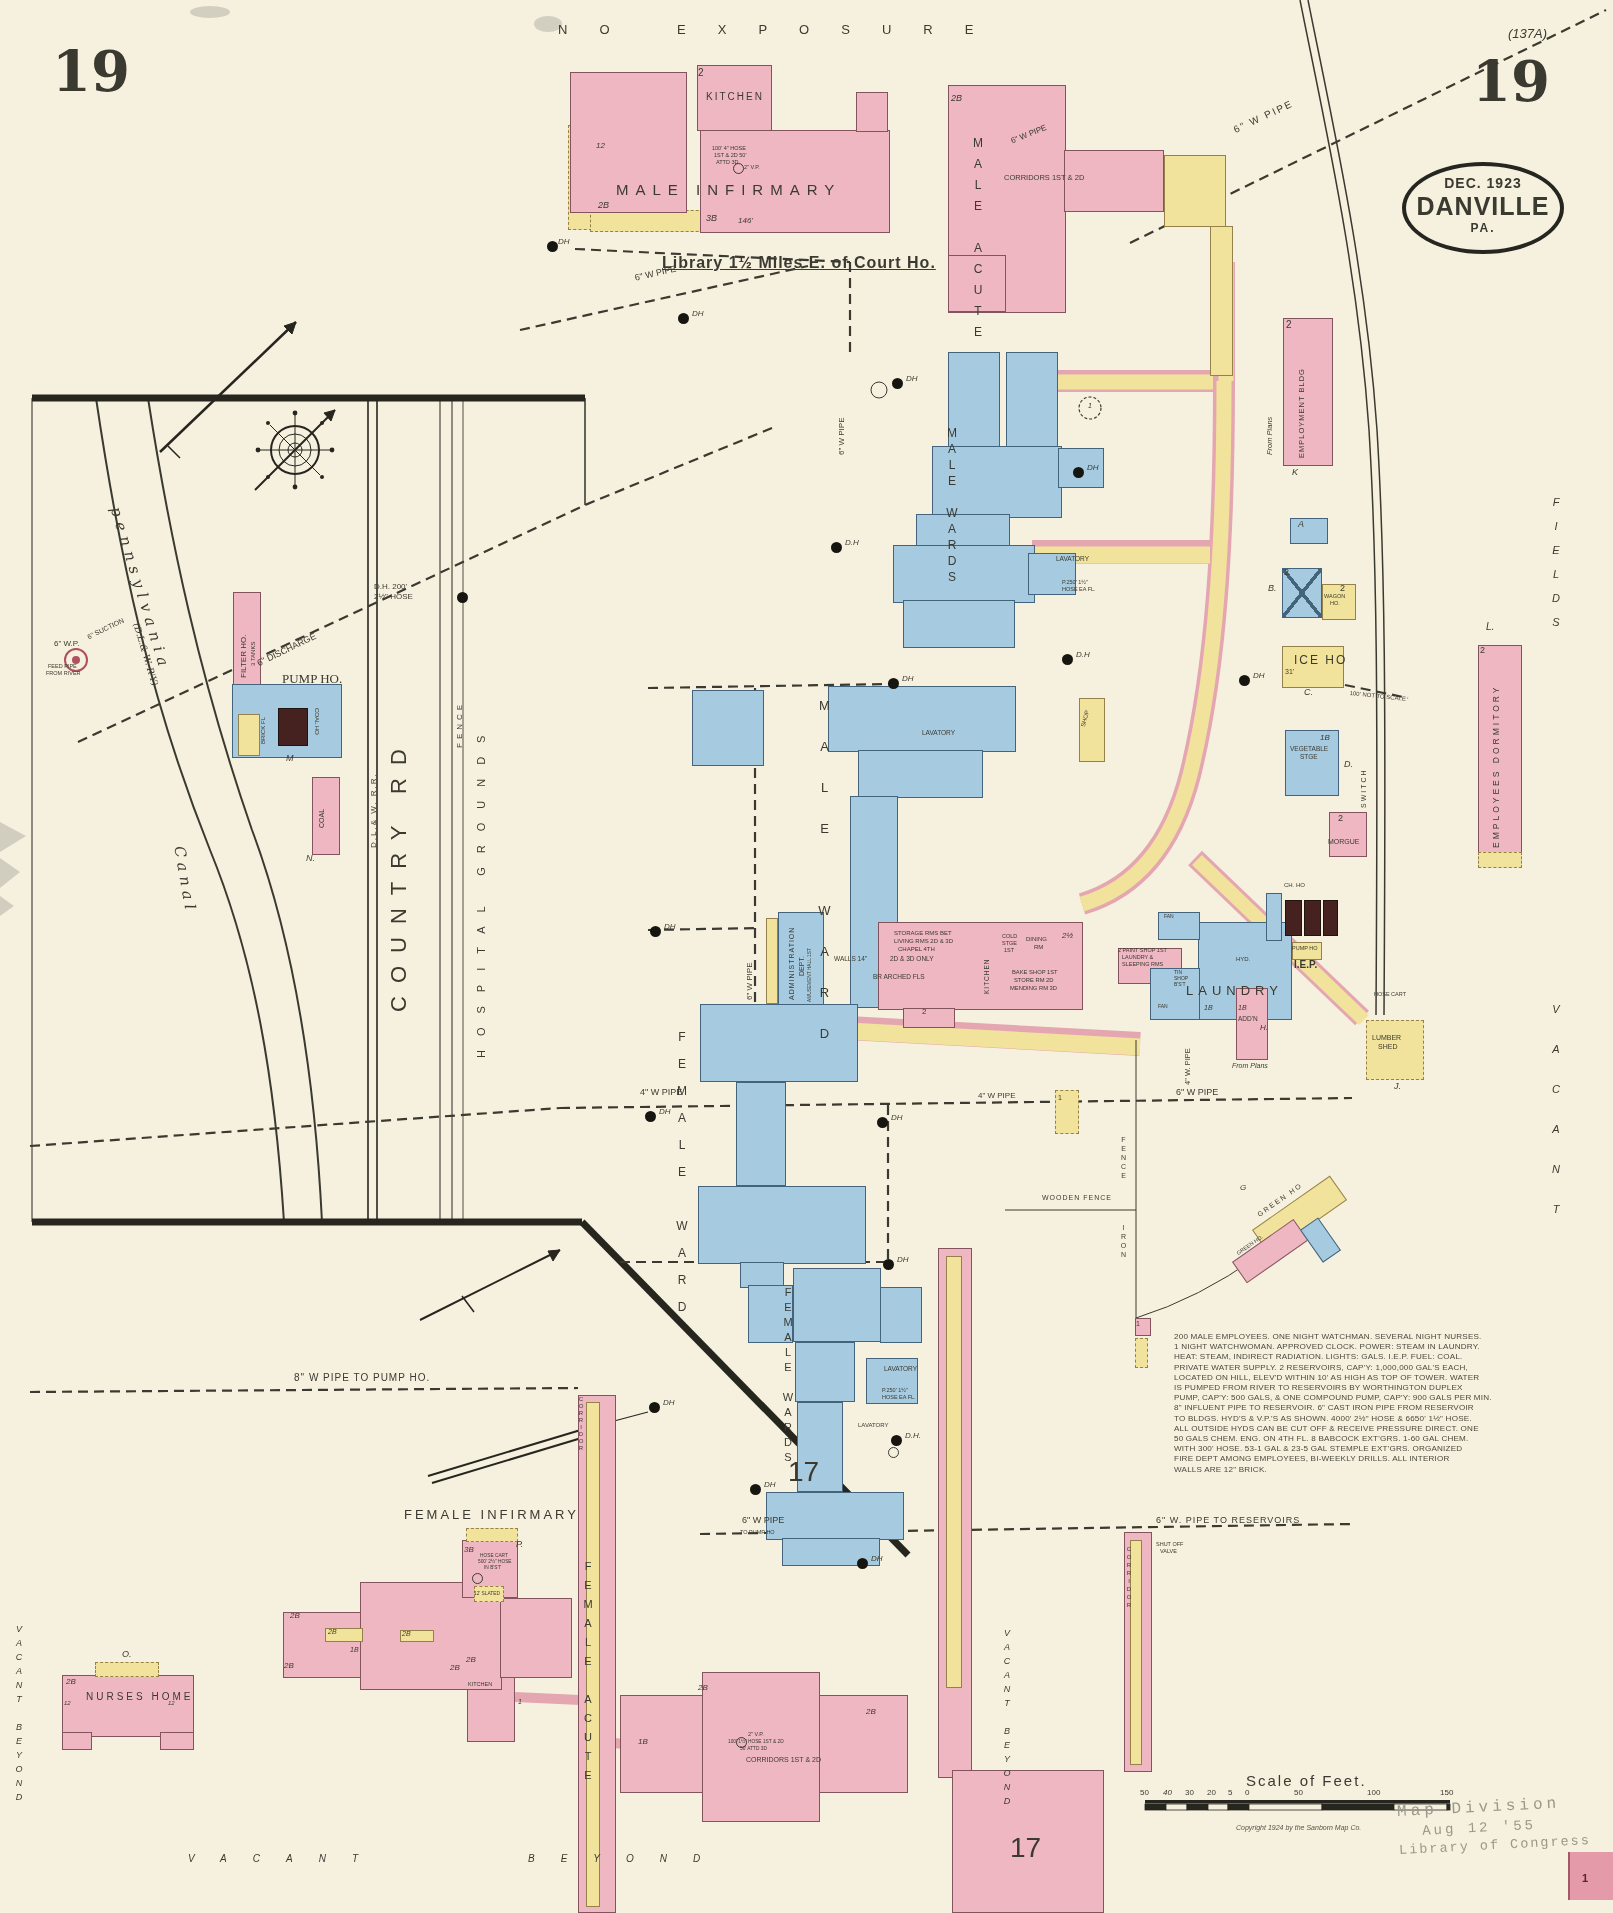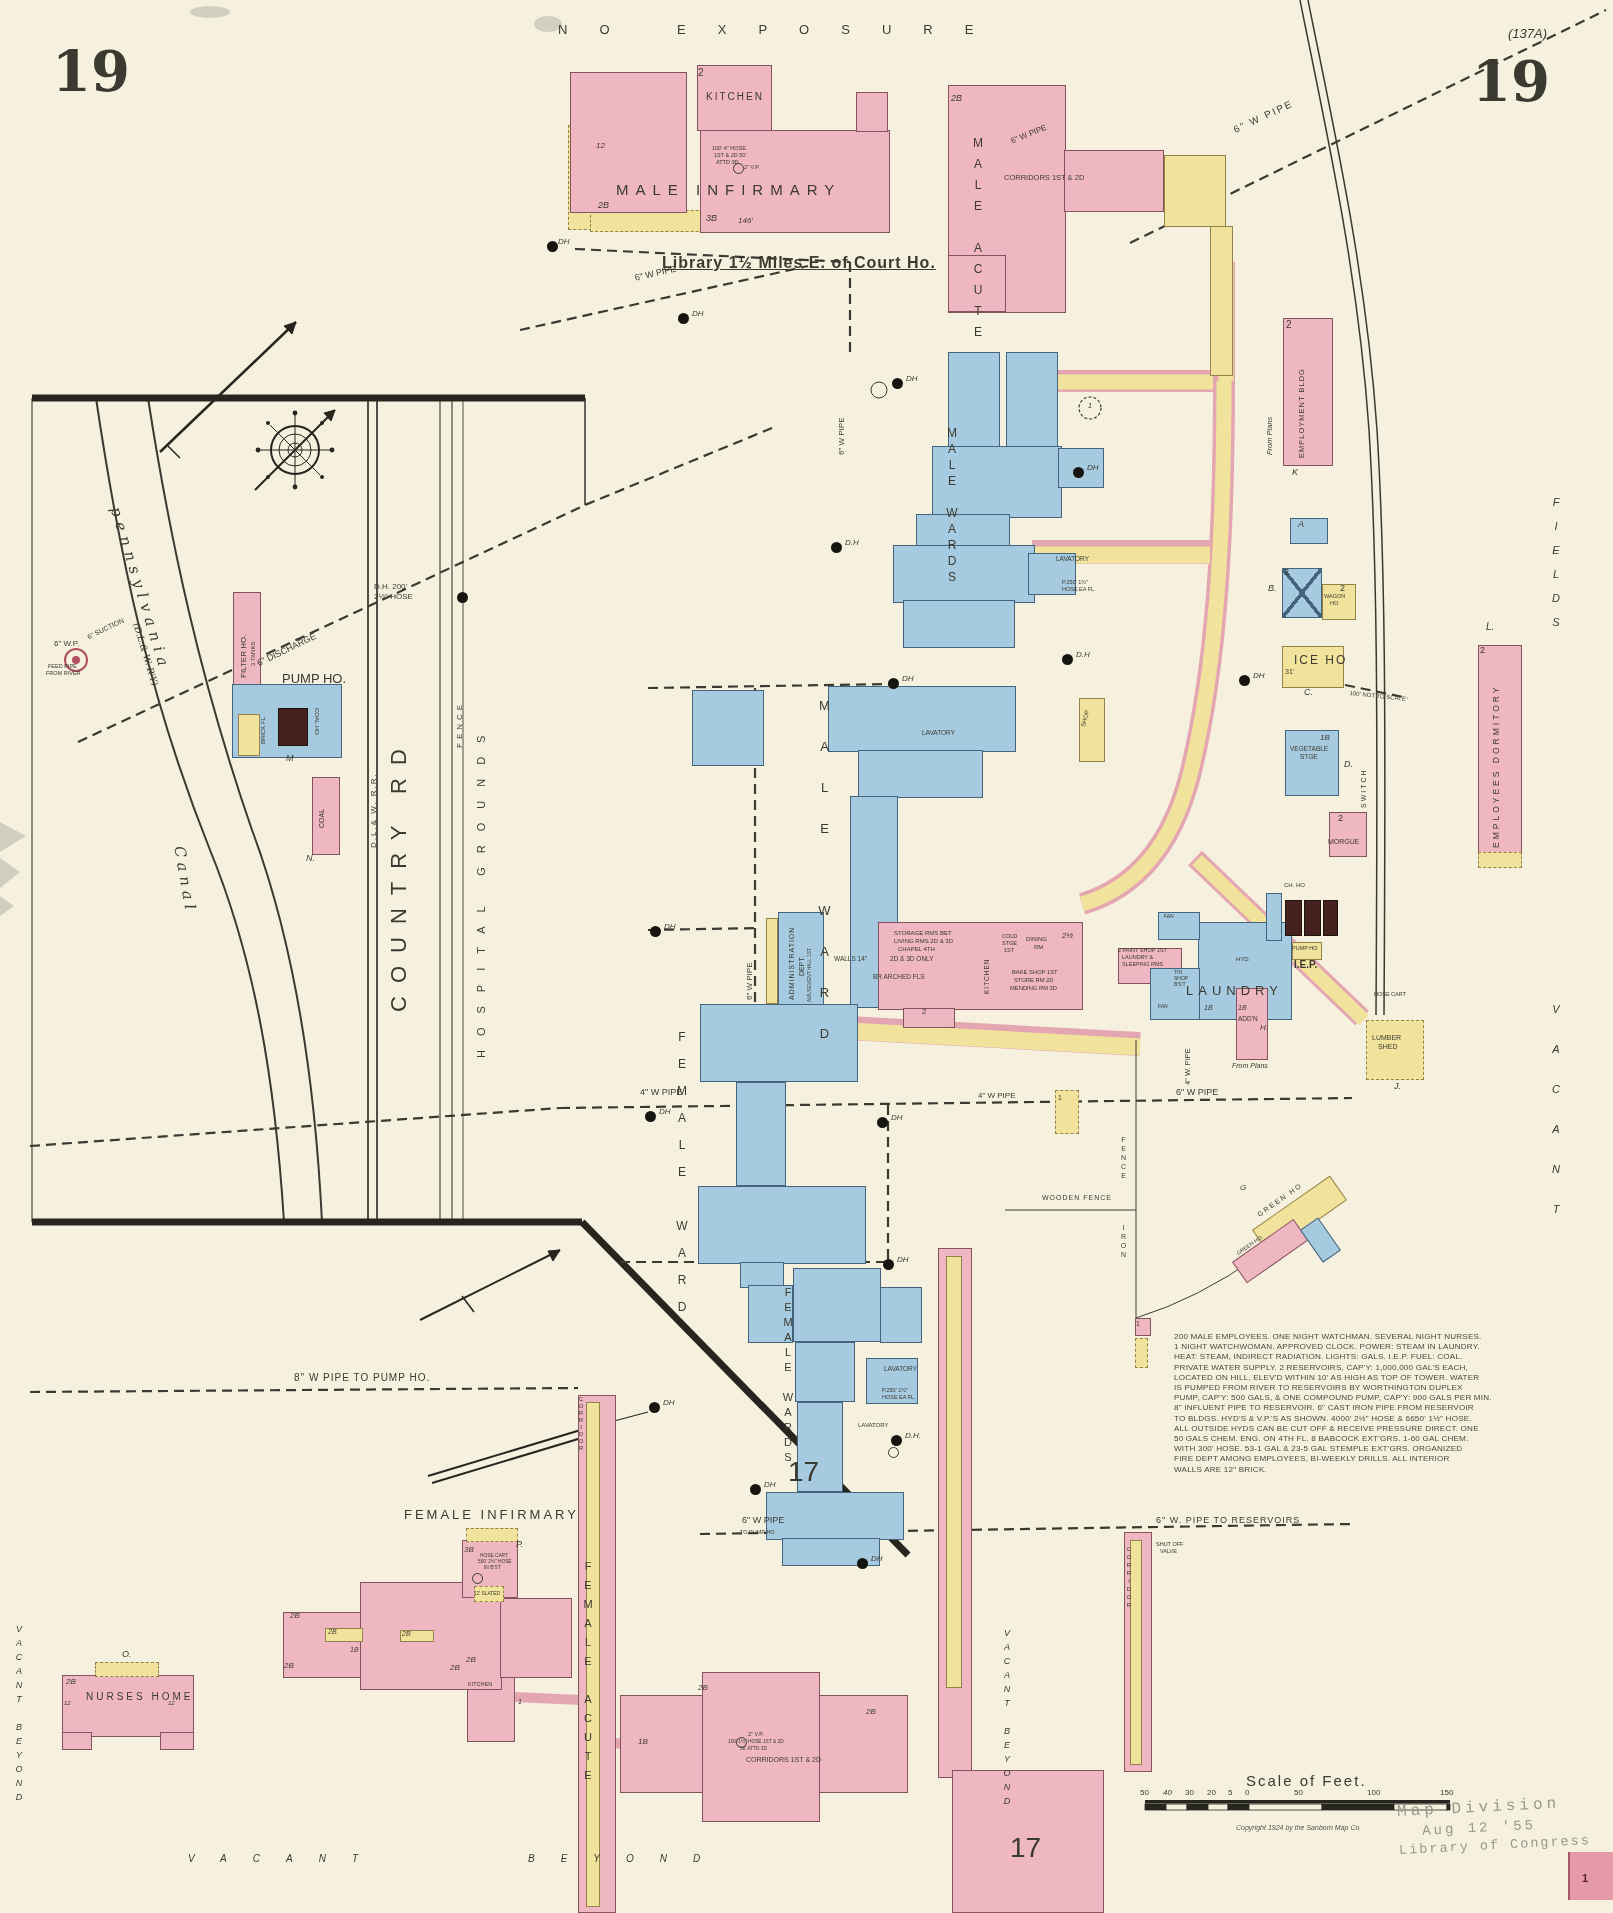--- a/index.html
+++ b/index.html
@@ -290,20 +290,25 @@
       <div class="bld y dash" style="left: 1135px; top: 1338px; width: 13px; height: 30px;"></div>
     </div>
 
   <div id="lbls">
     <div id="corner-left">19</div>
     <div id="corner-right">19</div>
     <div id="plate-ref">(137A)</div>
     <div id="no-exposure">NO EXPOSURE</div>
     <div id="location-note">Library 1½ Miles E. of Court Ho.</div>
 
+    <div id="badge">
+      <div class="d1">DEC. 1923</div>
+      <div class="d2">DANVILLE</div>
+      <div class="d3">PA.</div>
+    </div>
 
     <div id="notes">
         <div>200 MALE EMPLOYEES. ONE NIGHT WATCHMAN. SEVERAL NIGHT NURSES.</div>
         <div>1 NIGHT WATCHWOMAN. APPROVED CLOCK. POWER: STEAM IN LAUNDRY.</div>
         <div>HEAT: STEAM, INDIRECT RADIATION. LIGHTS: GALS. I.E.P. FUEL: COAL.</div>
         <div>PRIVATE WATER SUPPLY. 2 RESERVOIRS, CAP'Y: 1,000,000 GAL'S EACH,</div>
         <div>LOCATED ON HILL, ELEV'D WITHIN 10' AS HIGH AS TOP OF TOWER. WATER</div>
         <div>IS PUMPED FROM RIVER TO RESERVOIRS BY WORTHINGTON DUPLEX</div>
         <div>PUMP, CAP'Y: 500 GALS, &amp; ONE COMPOUND PUMP, CAP'Y: 900 GALS PER MIN.</div>
         <div>8" INFLUENT PIPE TO RESERVOIR. 6" CAST IRON PIPE FROM RESERVOIR</div>
@@ -329,21 +334,21 @@
     </div>
   <div class="lbl i serif" style="left: 122px; top: 505px; font-size: 15px; letter-spacing: 6px; transform: rotate(73deg);">pennsylvania</div>
       <div class="lbl i serif" style="left: 140px; top: 622px; font-size: 9px; transform: rotate(73deg);">(D.L.&amp; W. R'Y)</div>
       <div class="lbl i serif" style="left: 186px; top: 845px; font-size: 15px; letter-spacing: 5px; transform: rotate(80deg);">Canal</div>
       <div class="lbl" style="left: 388px; top: 1012px; font-size: 22px; letter-spacing: 13px; transform: rotate(-90deg);">COUNTRY RD</div>
       <div class="lbl" style="left: 370px; top: 848px; font-size: 8px; letter-spacing: 2px; transform: rotate(-90deg);">D.L.&amp; W. R.R.</div>
       <div class="lbl" style="left: 456px; top: 748px; font-size: 8px; letter-spacing: 4px; transform: rotate(-90deg);">FENCE</div>
       <div class="lbl" style="left: 476px; top: 1058px; font-size: 11px; letter-spacing: 14px; transform: rotate(-90deg);">HOSPITAL GROUNDS</div>
       <div class="lbl" style="left: 240px; top: 678px; font-size: 8px; transform: rotate(-90deg);">FILTER HO.</div>
       <div class="lbl" style="left: 250px; top: 666px; font-size: 6px; transform: rotate(-90deg);">3 TANKS</div>
-      <div class="lbl" style="left: 282px; top: 672px; font-size: 13px;">PUMP HO.</div>
+      <div class="lbl" style="left: 282px; top: 672px; font-size: 13px; font-family: Liberation Serif, serif;">PUMP HO.</div>
       <div class="lbl" style="left: 320px; top: 708px; font-size: 6px; transform: rotate(90deg);">COAL HO</div>
       <div class="lbl" style="left: 260px; top: 744px; font-size: 6px; transform: rotate(-90deg);">BRICK FL</div>
       <div class="lbl i" style="left: 286px; top: 754px; font-size: 9px;">M</div>
       <div class="lbl i" style="left: 306px; top: 854px; font-size: 9px;">N.</div>
       <div class="lbl" style="left: 318px; top: 828px; font-size: 7px; transform: rotate(-90deg);">COAL</div>
       <div class="lbl" style="left: 374px; top: 583px; font-size: 8px;">D.H. 200'</div>
       <div class="lbl" style="left: 374px; top: 593px; font-size: 8px;">2½" HOSE</div>
       <div class="lbl" style="left: 256px; top: 660px; font-size: 9px; transform: rotate(-26deg);">6" DISCHARGE</div>
       <div class="lbl" style="left: 86px; top: 634px; font-size: 7px; transform: rotate(-26deg);">6" SUCTION</div>
       <div class="lbl" style="left: 54px; top: 640px; font-size: 8px;">6" W.P.</div>

